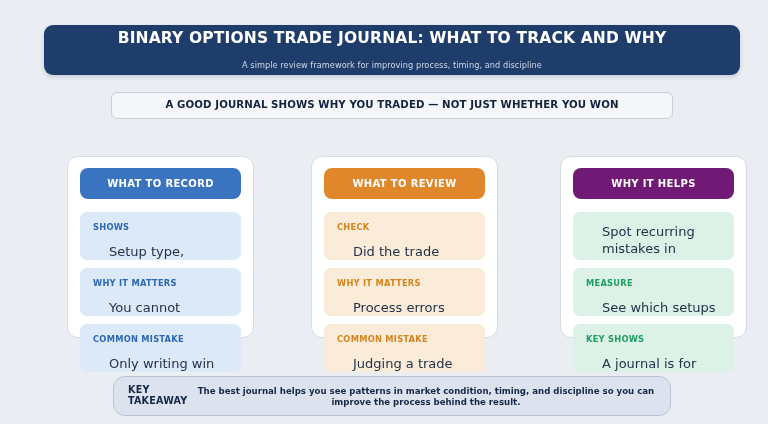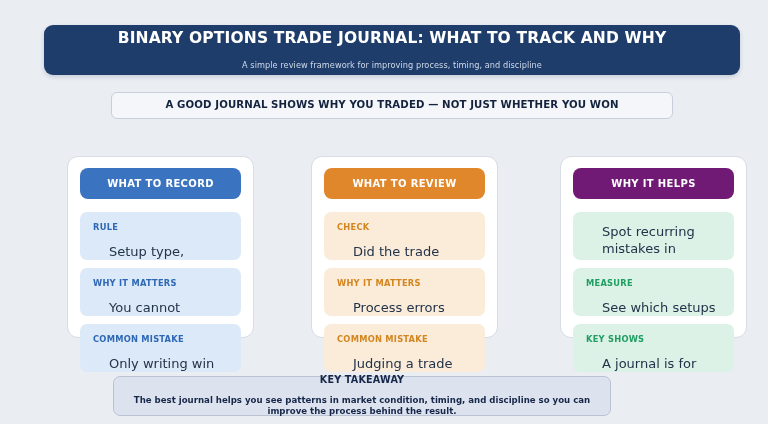--- a/index.html
+++ b/index.html
@@ -135,26 +135,26 @@
     font-size: 13px;
     line-height: 1.33;
     color: #23334a;
     margin-left: 16px;
   }
 
   
   .takeaway {
     position: absolute;
     left: 105px; top: 368px;
-    width: 498px; height: 40px;
+    width: 558px; height: 40px;
     background: #dde3ee;
     border: 1px solid #b9c3d4;
-    border-radius: 7px;
-    display: flex;
-    flex-direction: column;
+    border-radius: 12px;
+    display: flex;
+    flex-direction: row;
     align-items: center;
     justify-content: center;
     padding: 0 10px;
   }
   .takeaway-title {
     color: #17274a;
     font-size: 9.6px;
     font-weight: bold;
     letter-spacing: 0.2px;
     line-height: 1.1;
@@ -185,21 +185,21 @@
   <div class="columns">
     <div class="card c0"></div>
     <div class="card c1"></div>
     <div class="card c2"></div>
 
     <div class="col-stack c0">
       <div class="pill blue">
         <span class="pill-label">WHAT TO RECORD</span>
       </div>
       <div class="block blue block-first">
-        <div class="block-label">RULE</div>
+        <div class="block-label">SHOWS</div>
         <div class="block-text">Setup type, market condition, timeframe, expiry, and trade direction.</div>
       </div>
       <div class="block-gap"></div>
       <div class="block blue">
         <div class="block-label">WHY IT MATTERS</div>
         <div class="block-text">You cannot improve what you never describe clearly.</div>
       </div>
       <div class="block-gap"></div>
       <div class="block blue">
         <div class="block-label">COMMON MISTAKE</div>

